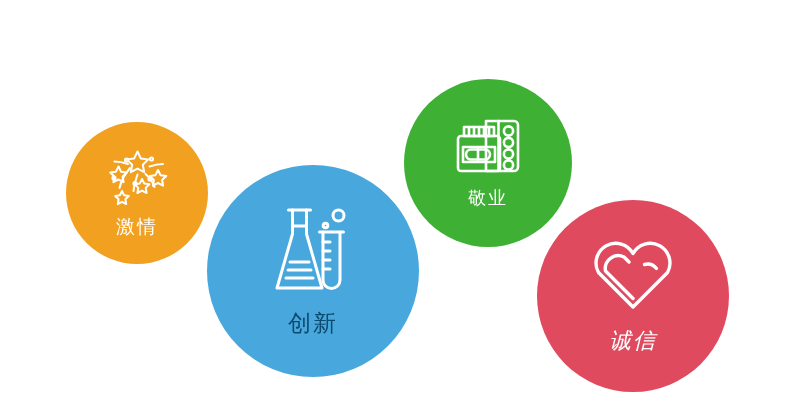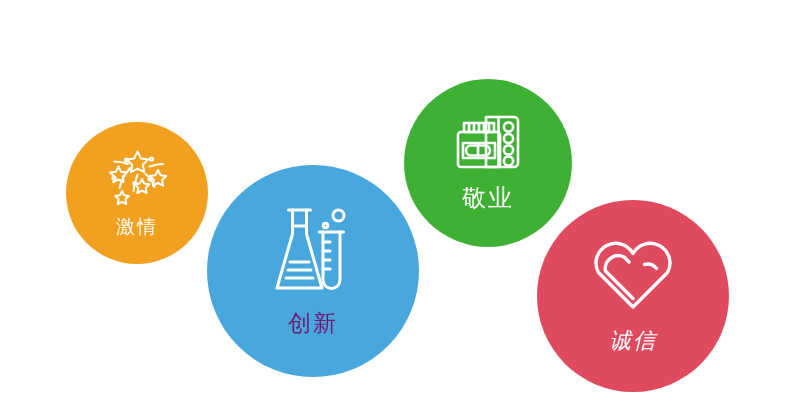--- a/index.html
+++ b/index.html
@@ -60,21 +60,21 @@
   }
   #circle-innovation .circle-inner { padding-bottom: 6px; }
   #circle-innovation .circle-icon { margin-bottom: 14px; }
   #circle-innovation .circle-label { font-size: 23px; }
 
   #circle-dedication {
     left: 404px; top: 79px;  width: 169px; height: 169px;
   }
   #circle-dedication .circle-inner { padding-bottom: 4px; }
   #circle-dedication .circle-icon { margin-bottom: 10px; }
-  #circle-dedication .circle-label { font-size: 24px; }
+  #circle-dedication .circle-label { font-size: 18px; }
 
   #circle-integrity {
     left: 537px; top: 200px; width: 193px; height: 193px;
   }
   #circle-integrity .circle-inner { padding-bottom: 4px; }
   #circle-integrity .circle-icon { margin-bottom: 14px; }
   #circle-integrity .circle-label { font-size: 22px; font-style: italic; }
 </style>
 </head>
 <body>
@@ -131,21 +131,21 @@
 
           <path d="M55 38 L62 38"></path>
           <path d="M55 47 L62 47"></path>
           <path d="M55 56 L62 56"></path>
           <path d="M55 65 L62 65"></path>
 
           <circle cx="57.5" cy="21.5" r="2.3"></circle>
           <circle cx="70.5" cy="11.5" r="5.5"></circle>
         </svg>
       </span>
-      <span class="circle-label" style="color: #701a75;">创新</span>
+      <span class="circle-label" style="color: #0c4a6e;">创新</span>
     </div>
   </div>
 
   <div class="value-circle" id="circle-dedication" style="background: rgb(62, 177, 52); left: 404px; top: 79px; width: 168px; height: 168px;">
     <div class="circle-inner">
       <span class="circle-icon">
         <svg width="64" height="60" viewBox="0 0 64 60" fill="none" stroke="#ffffff" stroke-width="2.6" stroke-linecap="round" stroke-linejoin="round">
 
           <path d="M30 5 L58 5 A4 4 0 0 1 62 9 L62 51 A4 4 0 0 1 58 55 L30 55 Z"></path>
           <path d="M42.5 5 L42.5 55"></path>

